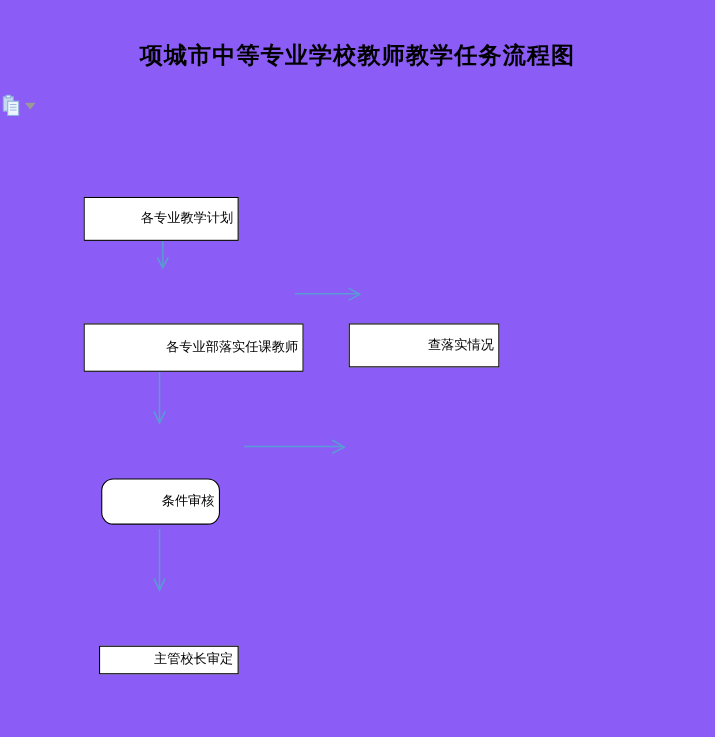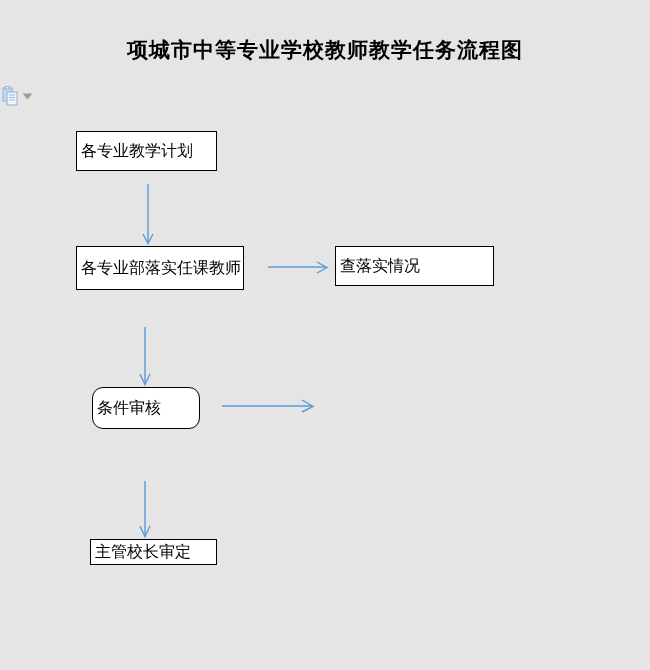--- a/index.html
+++ b/index.html
@@ -4,21 +4,21 @@
 <style>
   html, body {
     margin: 0;
     padding: 0;
     background: #ffffff;
   }
   #page {
     position: relative;
     width: 650px;
     height: 670px;
-    background: #e5e5e5;
+    background: #8b5cf6;
     overflow: hidden;
     font-family: "DejaVu Sans", "Liberation Sans", sans-serif;
   }
 
   
   #doc-title {
     position: absolute;
     left: 0;
     top: 36px;
     width: 650px;
@@ -54,35 +54,36 @@
     height: 7px;
   }
 
   
   .flow-box {
     position: absolute;
     box-sizing: border-box;
     border: 1px solid #000000;
     background: #ffffff;
     color: #000000;
-    font-size: 16px;
+    font-size: 12px;
     line-height: 1.1;
     display: flex;
     align-items: center;
-    justify-content: flex-start;
+    justify-content: flex-end;
     white-space: nowrap;
+    margin-top: 48px;
   }
   .flow-box .box-label {
     display: block;
     padding: 0 4px;
   }
 
   #box-plan        { left: 76px;  top: 131px; width: 141px; height: 40px; }
-  #box-assign      { left: 76px;  top: 246px; width: 168px; height: 44px; }
-  #box-check-impl  { left: 335px; top: 246px; width: 159px; height: 40px; }
+  #box-assign      { left: 76px;  top: 246px; width: 200px; height: 44px; }
+  #box-check-impl  { left: 317px; top: 246px; width: 137px; height: 40px; }
   #box-condition   { left: 92px;  top: 387px; width: 108px; height: 42px; border-radius: 11px; }
   #box-check-rules { left: 318px; top: 379px; width: 157px; height: 43px; }
   #box-principal   { left: 90px;  top: 539px; width: 127px; height: 26px; }
 
   
   #arrow-layer {
     position: absolute;
     left: 0;
     top: 0;
     width: 650px;

